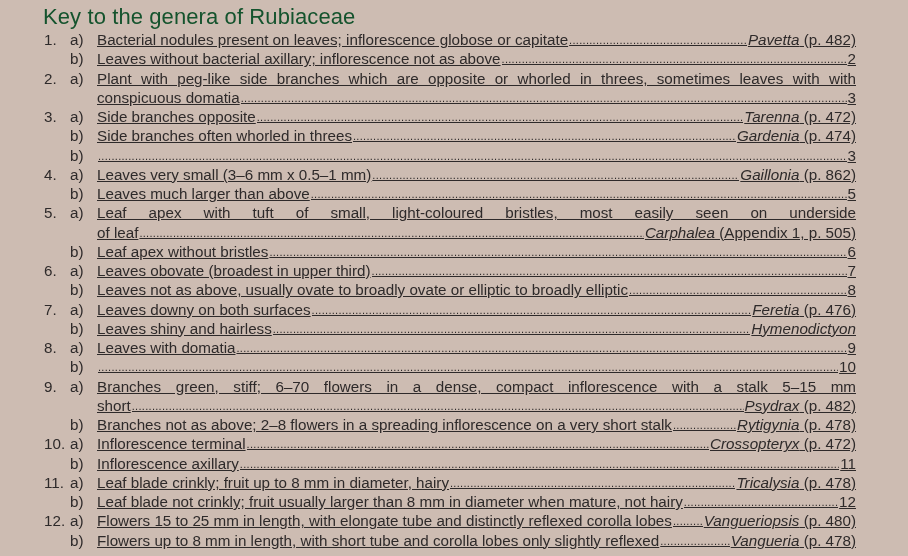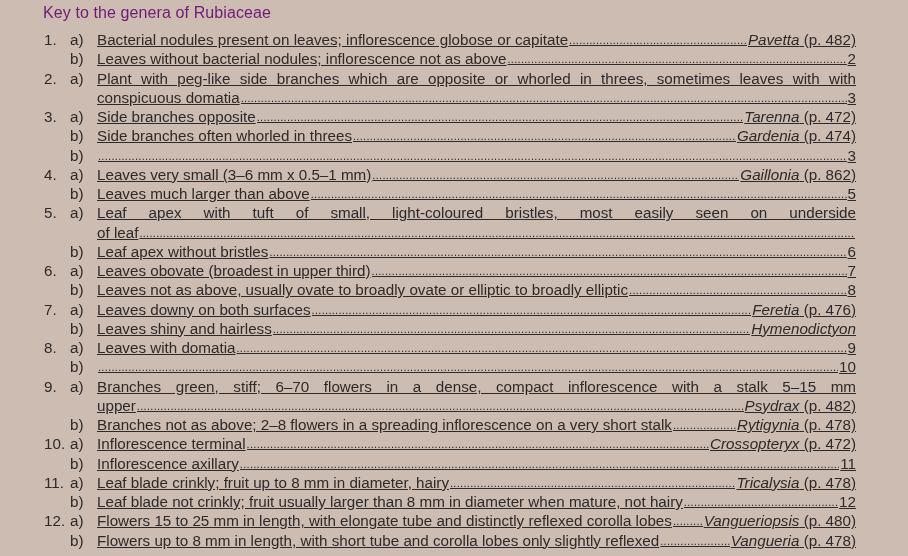--- a/index.html
+++ b/index.html
@@ -5,21 +5,21 @@
   html, body { margin:0; padding:0; }
   body {
     width:908px; height:556px; overflow:hidden;
     background:#cdbcb2;
     color:#2e2a2a;
     font-family:"Liberation Sans", "DejaVu Sans", sans-serif;
   }
   .page { position:relative; width:908px; height:556px; }
   .title {
     position:absolute; left:43px; top:4px;
-    font-size:16px; letter-spacing:0.1px; color:#701a75;
+    font-size:22px; letter-spacing:0.1px; color:#14532d;
   }
   .key { position:absolute; left:44px; top:30px; width:812px; }
   .row {
     position:relative; height:19.25px; line-height:19.25px;
     font-size:15.2px; white-space:nowrap;
   }
   .num { position:absolute; left:0; width:26px; }
   .let { position:absolute; left:26px; width:26px; }
   .body { position:absolute; left:53px; right:0; display:flex;text-decoration:underline; }
   .txt { flex:0 0 auto; }
@@ -48,21 +48,21 @@
     <span class="body">
       <span class="txt">Bacterial nodules present on leaves; inflorescence globose or capitate</span>
       <span class="dots"></span>
       <span class="res"><i>Pavetta</i><span> (p. 482)</span></span>
     </span>
   </div>
       <div class="row">
     <span class="num"></span>
     <span class="let">b)</span>
     <span class="body">
-      <span class="txt">Leaves without bacterial nodules; inflorescence not as above</span>
+      <span class="txt">Leaves without bacterial axillary; inflorescence not as above</span>
       <span class="dots"></span>
       <span class="res"><i></i><span>2</span></span>
     </span>
   </div>
       <div class="row">
     <span class="num">2.</span>
     <span class="let">a)</span>
     <span class="body">
       <span class="txt just" style="flex: 1 1 auto;">Plant with peg-like side branches which are opposite or whorled in threes, sometimes leaves with with</span>
 
@@ -128,20 +128,21 @@
       <span class="txt just" style="flex: 1 1 auto;">Leaf apex with tuft of small, light-coloured bristles, most easily seen on underside</span>
 
     </span>
   </div>
       <div class="row">
     <span class="num"></span>
     <span class="let"></span>
     <span class="body">
       <span class="txt">of leaf</span>
       <span class="dots"></span>
+      <span class="res"><i>Carphalea</i><span> (Appendix 1, p. 505)</span></span>
     </span>
   </div>
       <div class="row">
     <span class="num"></span>
     <span class="let">b)</span>
     <span class="body">
       <span class="txt">Leaf apex without bristles</span>
       <span class="dots"></span>
       <span class="res"><i></i><span>6</span></span>
     </span>
@@ -204,21 +205,21 @@
     <span class="let">a)</span>
     <span class="body">
       <span class="txt just" style="flex: 1 1 auto;">Branches green, stiff; 6–70 flowers in a dense, compact inflorescence with a stalk 5–15 mm</span>
 
     </span>
   </div>
       <div class="row">
     <span class="num"></span>
     <span class="let"></span>
     <span class="body">
-      <span class="txt">upper</span>
+      <span class="txt">short</span>
       <span class="dots"></span>
       <span class="res"><i>Psydrax</i><span> (p. 482)</span></span>
     </span>
   </div>
       <div class="row">
     <span class="num"></span>
     <span class="let">b)</span>
     <span class="body">
       <span class="txt">Branches not as above; 2–8 flowers in a spreading  inflorescence on a very short stalk</span>
       <span class="dots"></span>

